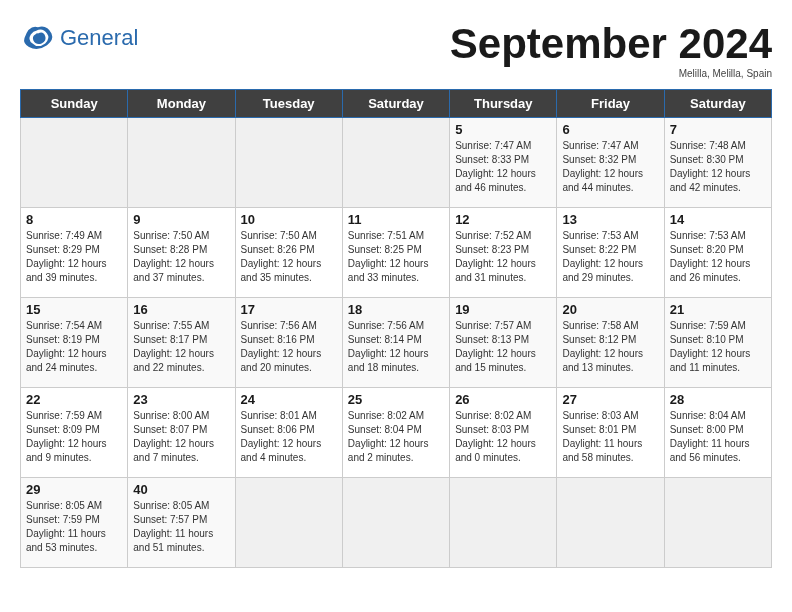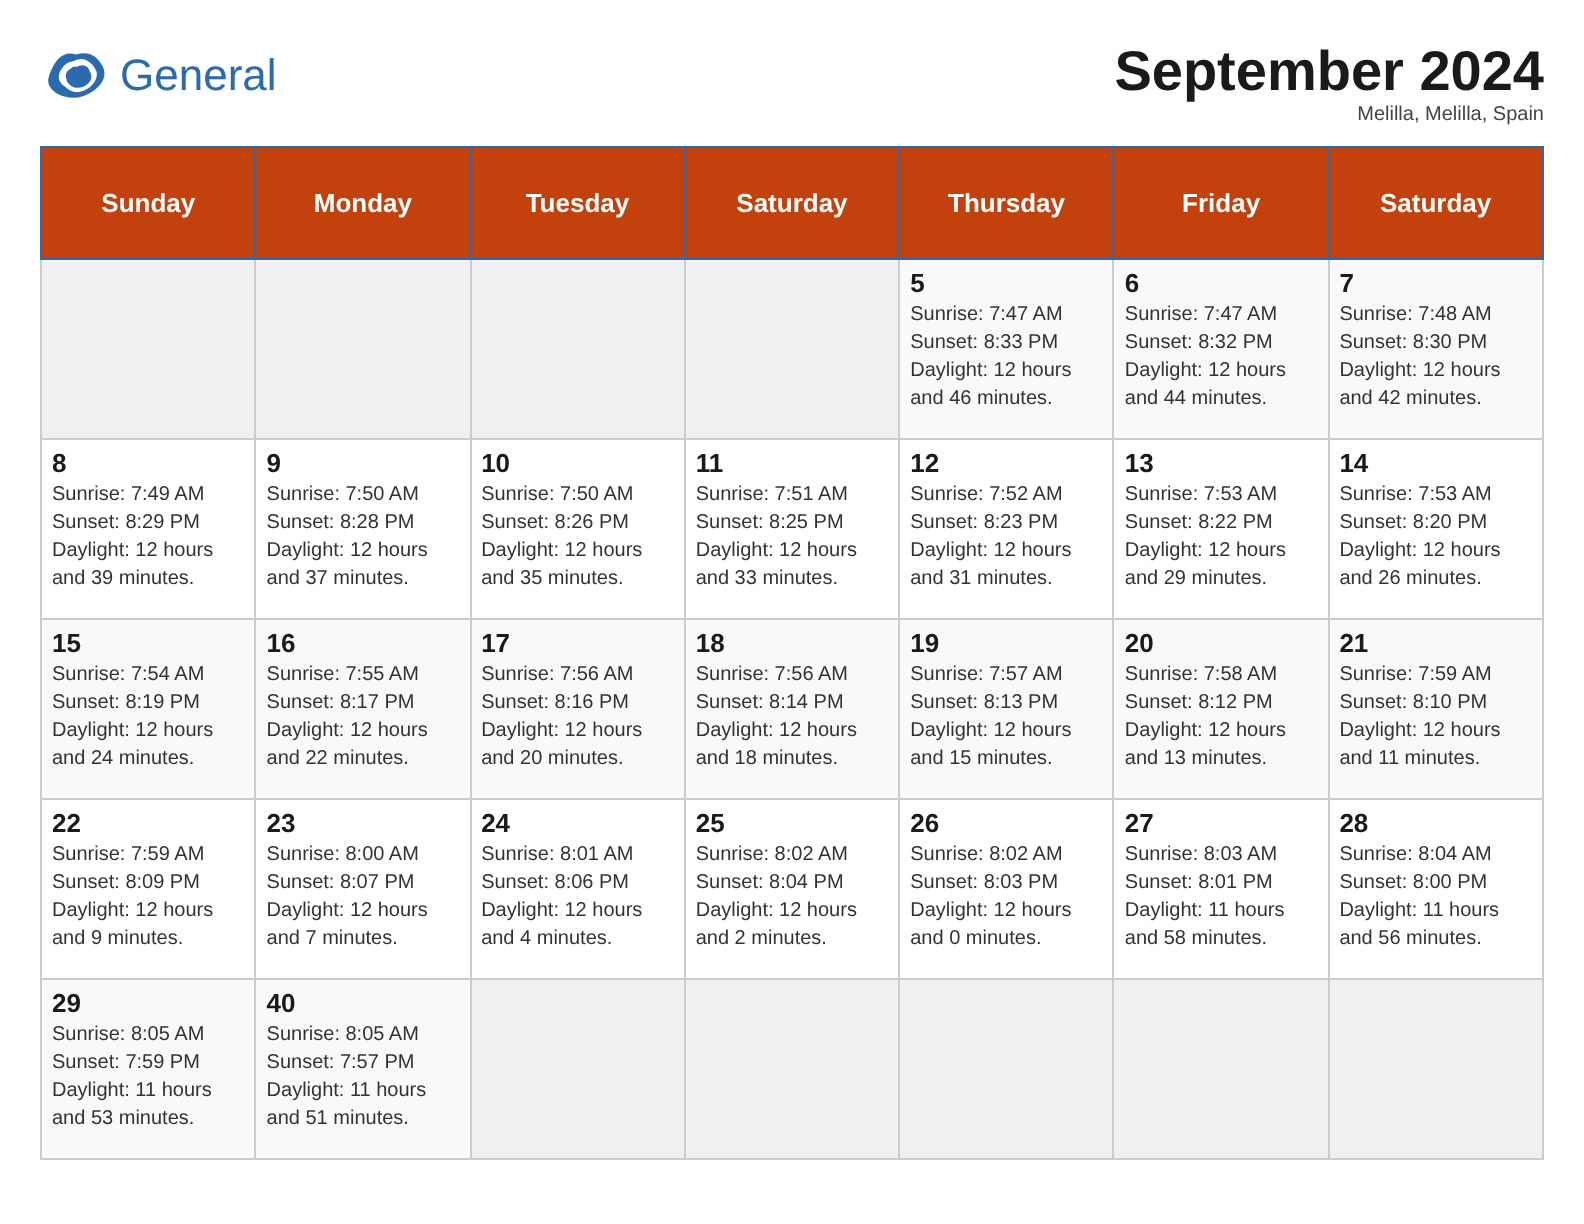--- a/index.html
+++ b/index.html
@@ -31,39 +31,39 @@
     }
     .logo-icon {
       width: 36px;
       height: 36px;
       margin-right: 4px;
     }
     .title-area {
       text-align: right;
     }
     .month-title {
-      font-size: 28px;
+      font-size: 42px;
       font-weight: bold;
       color: #1a1a1a;
     }
     .location {
       font-size: 10px;
       color: #444;
     }
     table {
       width: 100%;
       border-collapse: collapse;
       table-layout: fixed;
     }
     thead tr th {
-      background-color: #c2410c;
+      background-color: #404040;
       color: #fff;
       font-size: 13px;
       font-weight: bold;
-      padding: 20px 4px;
+      padding: 6px 4px;
       text-align: center;
       border: 1px solid #2a6aad;
     }
     tbody tr td {
       border: 1px solid #ccc;
       vertical-align: top;
       padding: 4px 5px;
       font-size: 10.5px;
       color: #333;
       background: #fff;

